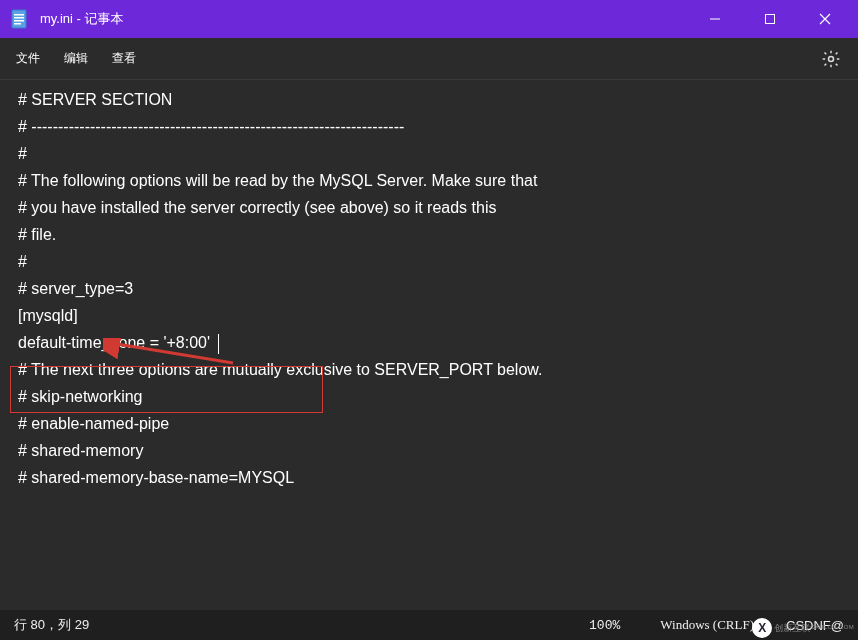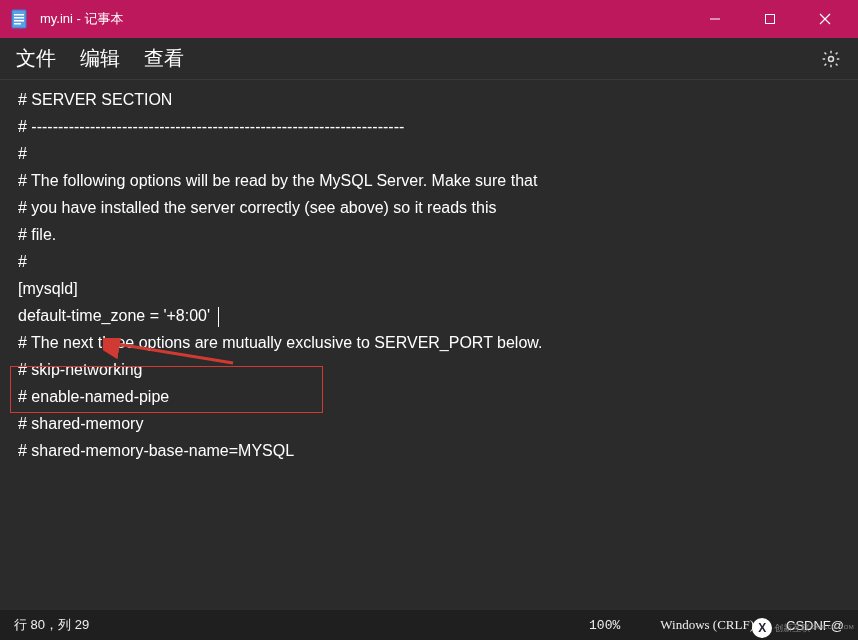--- a/index.html
+++ b/index.html
@@ -7,21 +7,21 @@
       width: 858px;
       height: 640px;
       background: #2b2b2b;
       font-family: "Segoe UI", "Microsoft YaHei", sans-serif;
       color: #ffffff;
       overflow: hidden;
       position: relative;
     }
     .titlebar {
       height: 38px;
-      background: #be185d;
+      background: #6d28d9;
       display: flex;
       align-items: center;
       padding: 0 6px 0 10px;
     }
     .titlebar-icon {
       width: 18px;
       height: 22px;
       margin-right: 12px;
       display: flex;
       align-items: center;
@@ -47,21 +47,21 @@
     .menubar {
       height: 42px;
       background: #2b2b2b;
       display: flex;
       align-items: center;
       padding: 0 16px;
       gap: 24px;
       border-bottom: 1px solid #3a3a3a;
     }
     .menubar-item {
-      font-size: 20px;
+      font-size: 12px;
       color: #ffffff;
       cursor: pointer;
     }
     .menubar-spacer { flex: 1; }
     .gear {
       width: 22px;
       height: 22px;
       display: flex;
       align-items: center;
       justify-content: center;
@@ -195,20 +195,21 @@
 
 <div class="editor">
   <div class="editor-line"></div>
   <div class="editor-line"># SERVER SECTION</div>
   <div class="editor-line"># ----------------------------------------------------------------------</div>
   <div class="editor-line">#</div>
   <div class="editor-line"># The following options will be read by the MySQL Server. Make sure that</div>
   <div class="editor-line"># you have installed the server correctly (see above) so it reads this</div>
   <div class="editor-line"># file.</div>
   <div class="editor-line">#</div>
+  <div class="editor-line"># server_type=3</div>
   <div class="editor-line">[mysqld]</div>
   <div class="editor-line"></div>
   <div class="editor-line"><span>default-time_zone = '+8:00'</span> <span class="cursor"></span></div>
   <div class="editor-line"></div>
   <div class="editor-line"># The next three options are mutually exclusive to SERVER_PORT below.</div>
   <div class="editor-line"># skip-networking</div>
   <div class="editor-line"># enable-named-pipe</div>
   <div class="editor-line"># shared-memory</div>
   <div class="editor-line"></div>
   <div class="editor-line"># shared-memory-base-name=MYSQL</div>

